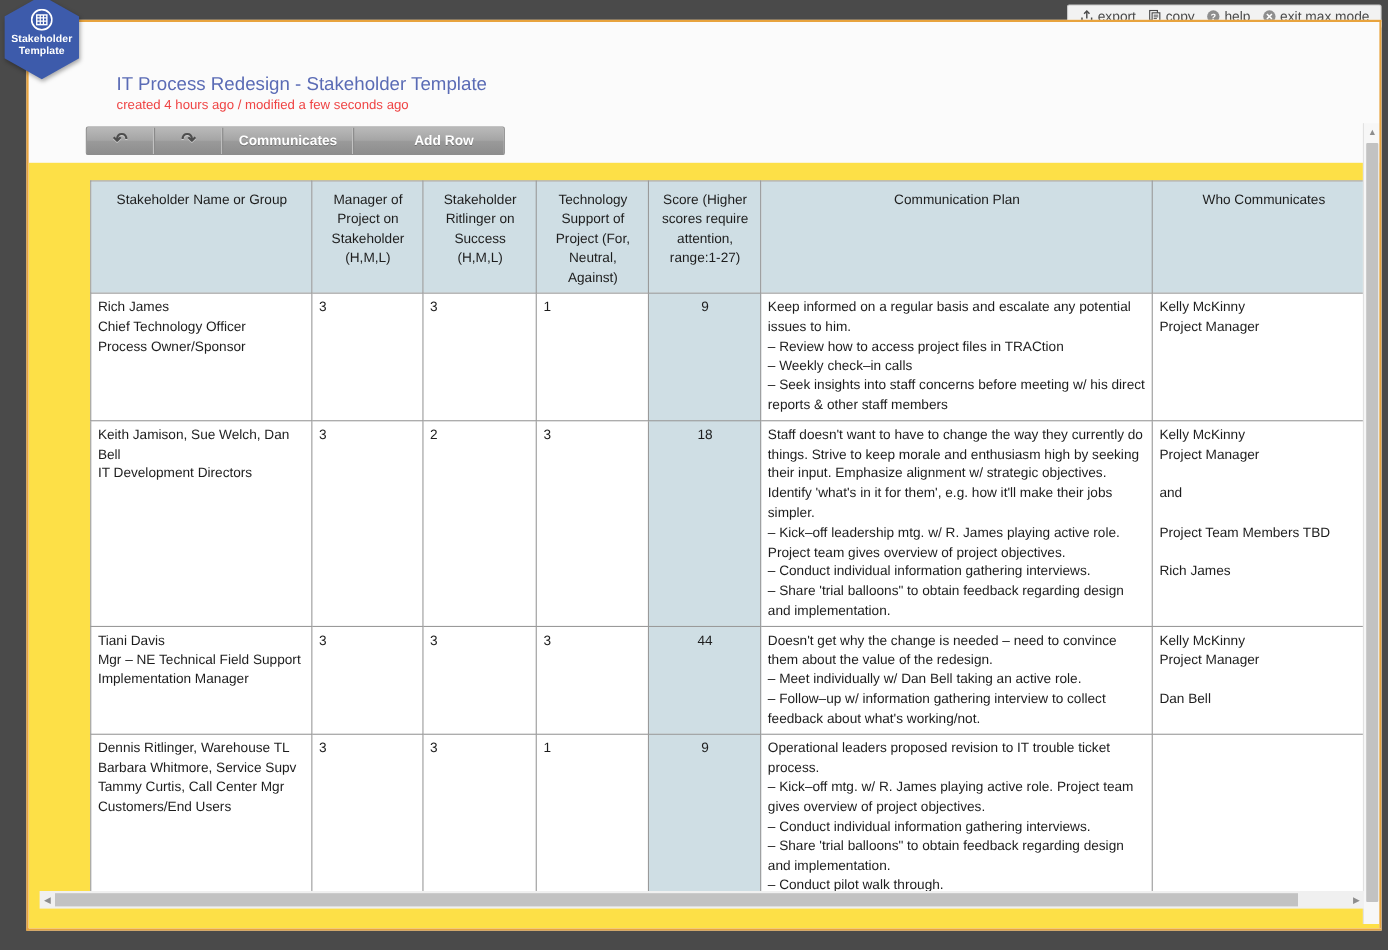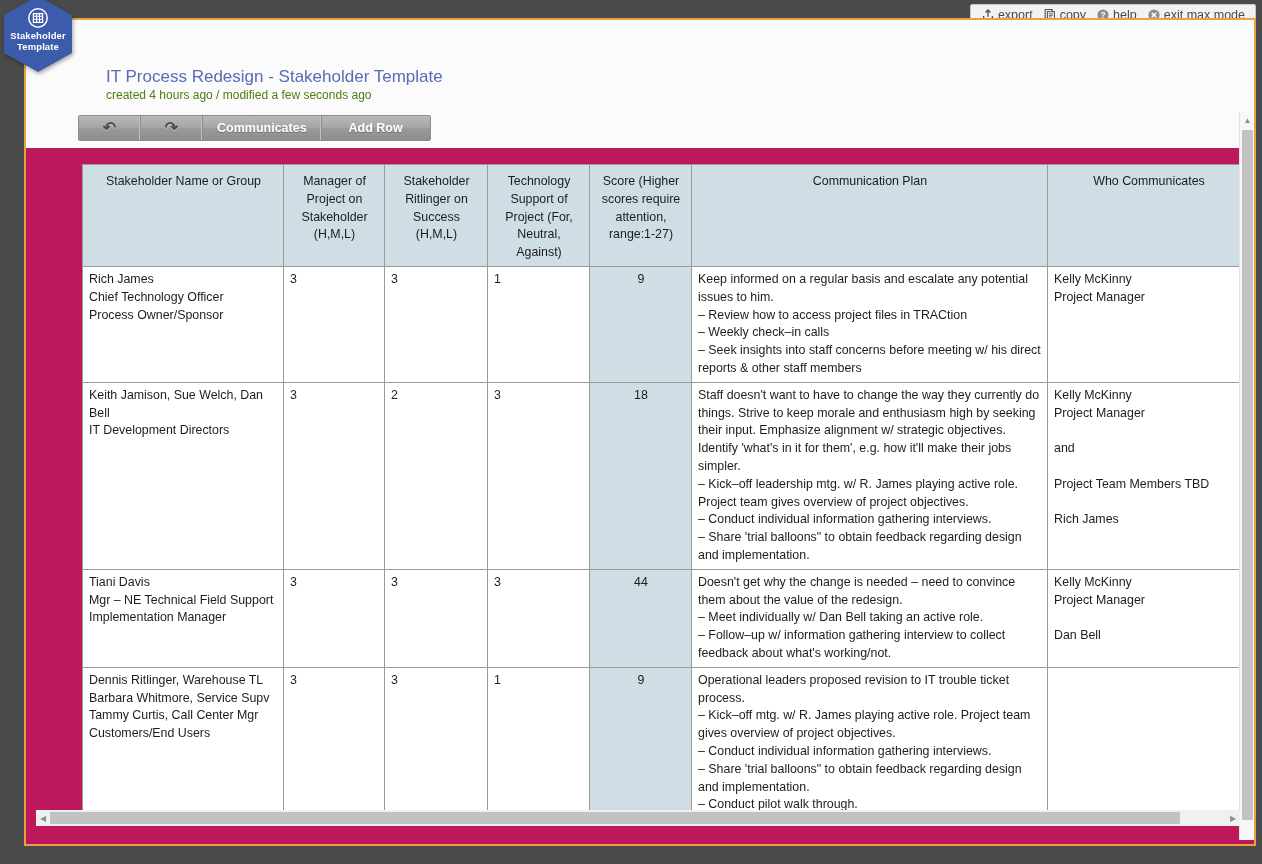--- a/index.html
+++ b/index.html
@@ -107,21 +107,21 @@
     left: 80px; top: 36px;
     font-size: 17px;
     color: #5a6bb5;
     font-weight: normal;
     letter-spacing: 0;
   }
   #page-meta {
     position: absolute;
     left: 80px; top: 68px;
     font-size: 12px;
-    color: #4d7c0f;
+    color: #ef4444;
   }
 
   
   #editor-toolbar {
     position: absolute;
     left: 52px; top: 95px;
     height: 26px;
     display: flex;
     background: linear-gradient(to bottom, #b9b9b9 0%, #a5a5a5 48%, #9a9a9a 52%, #8d8d8d 100%);
     border: 1px solid #8d8d8d;
@@ -135,33 +135,33 @@
     height: 100%;
     color: #ffffff;
     font-size: 12.5px;
     font-weight: bold;
     cursor: pointer;
     border-right: 1px solid #8a8a8a;
     box-shadow: inset -1px 0 0 #c2c2c2;
     text-shadow: 0 1px 0 rgba(0,0,0,.25);
     user-select: none;
   }
-  .tb-btn:last-child { border-right: none; box-shadow: none; }
+  .tb-btn:last-child { border-right: none; box-shadow: none; margin-left: 28px; }
   .tb-icon-btn { width: 62px; }
   .tb-text-btn { padding: 0 14px; min-width: 108px; }
   .tb-arrow { font-size: 16px; color: #4d4d4d; line-height: 1; text-shadow: 0 1px 0 rgba(255,255,255,.45); }
 
   
   #table-viewport {
     position: absolute;
     left: 0; top: 128px;
     width: 1228px;
     height: 696px;
     overflow: hidden;
-    background: #be185d;
+    background: #fde047;
   }
   #table-inner {
     position: absolute;
     left: 56px; top: 16px;
   }
 
   table.grid {
     border-collapse: collapse;
     table-layout: fixed;
     background: #ffffff;

